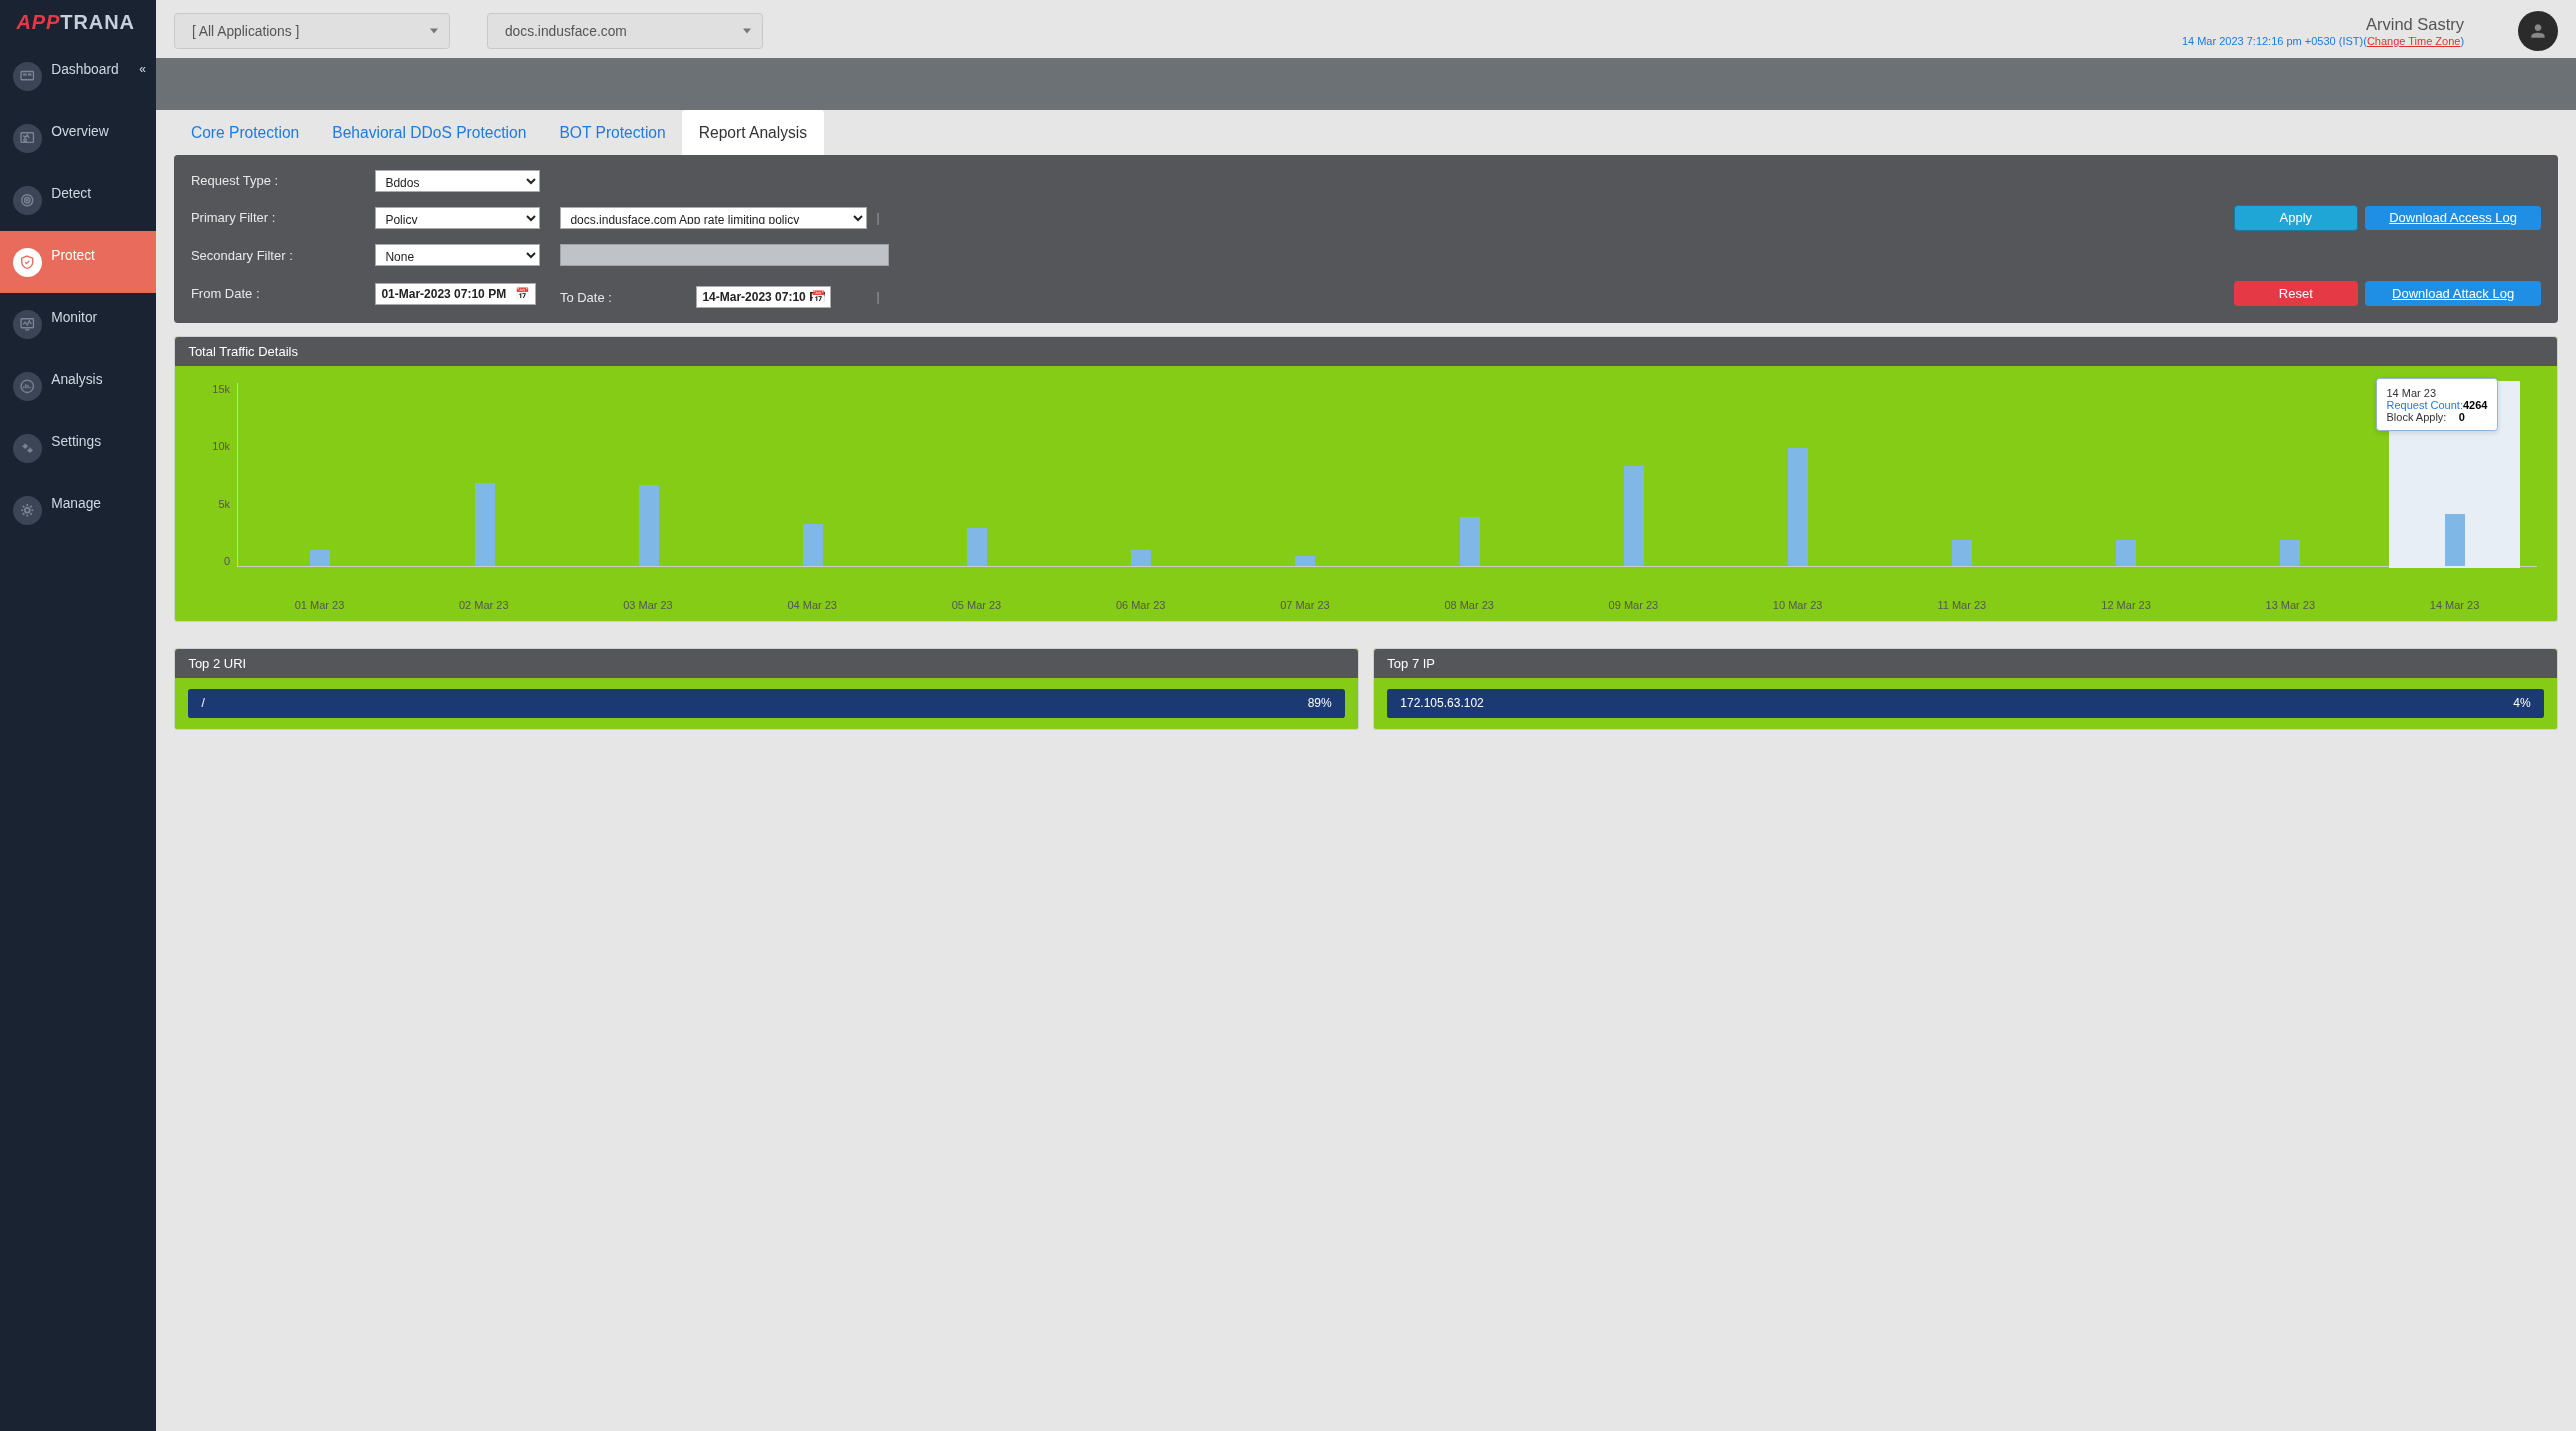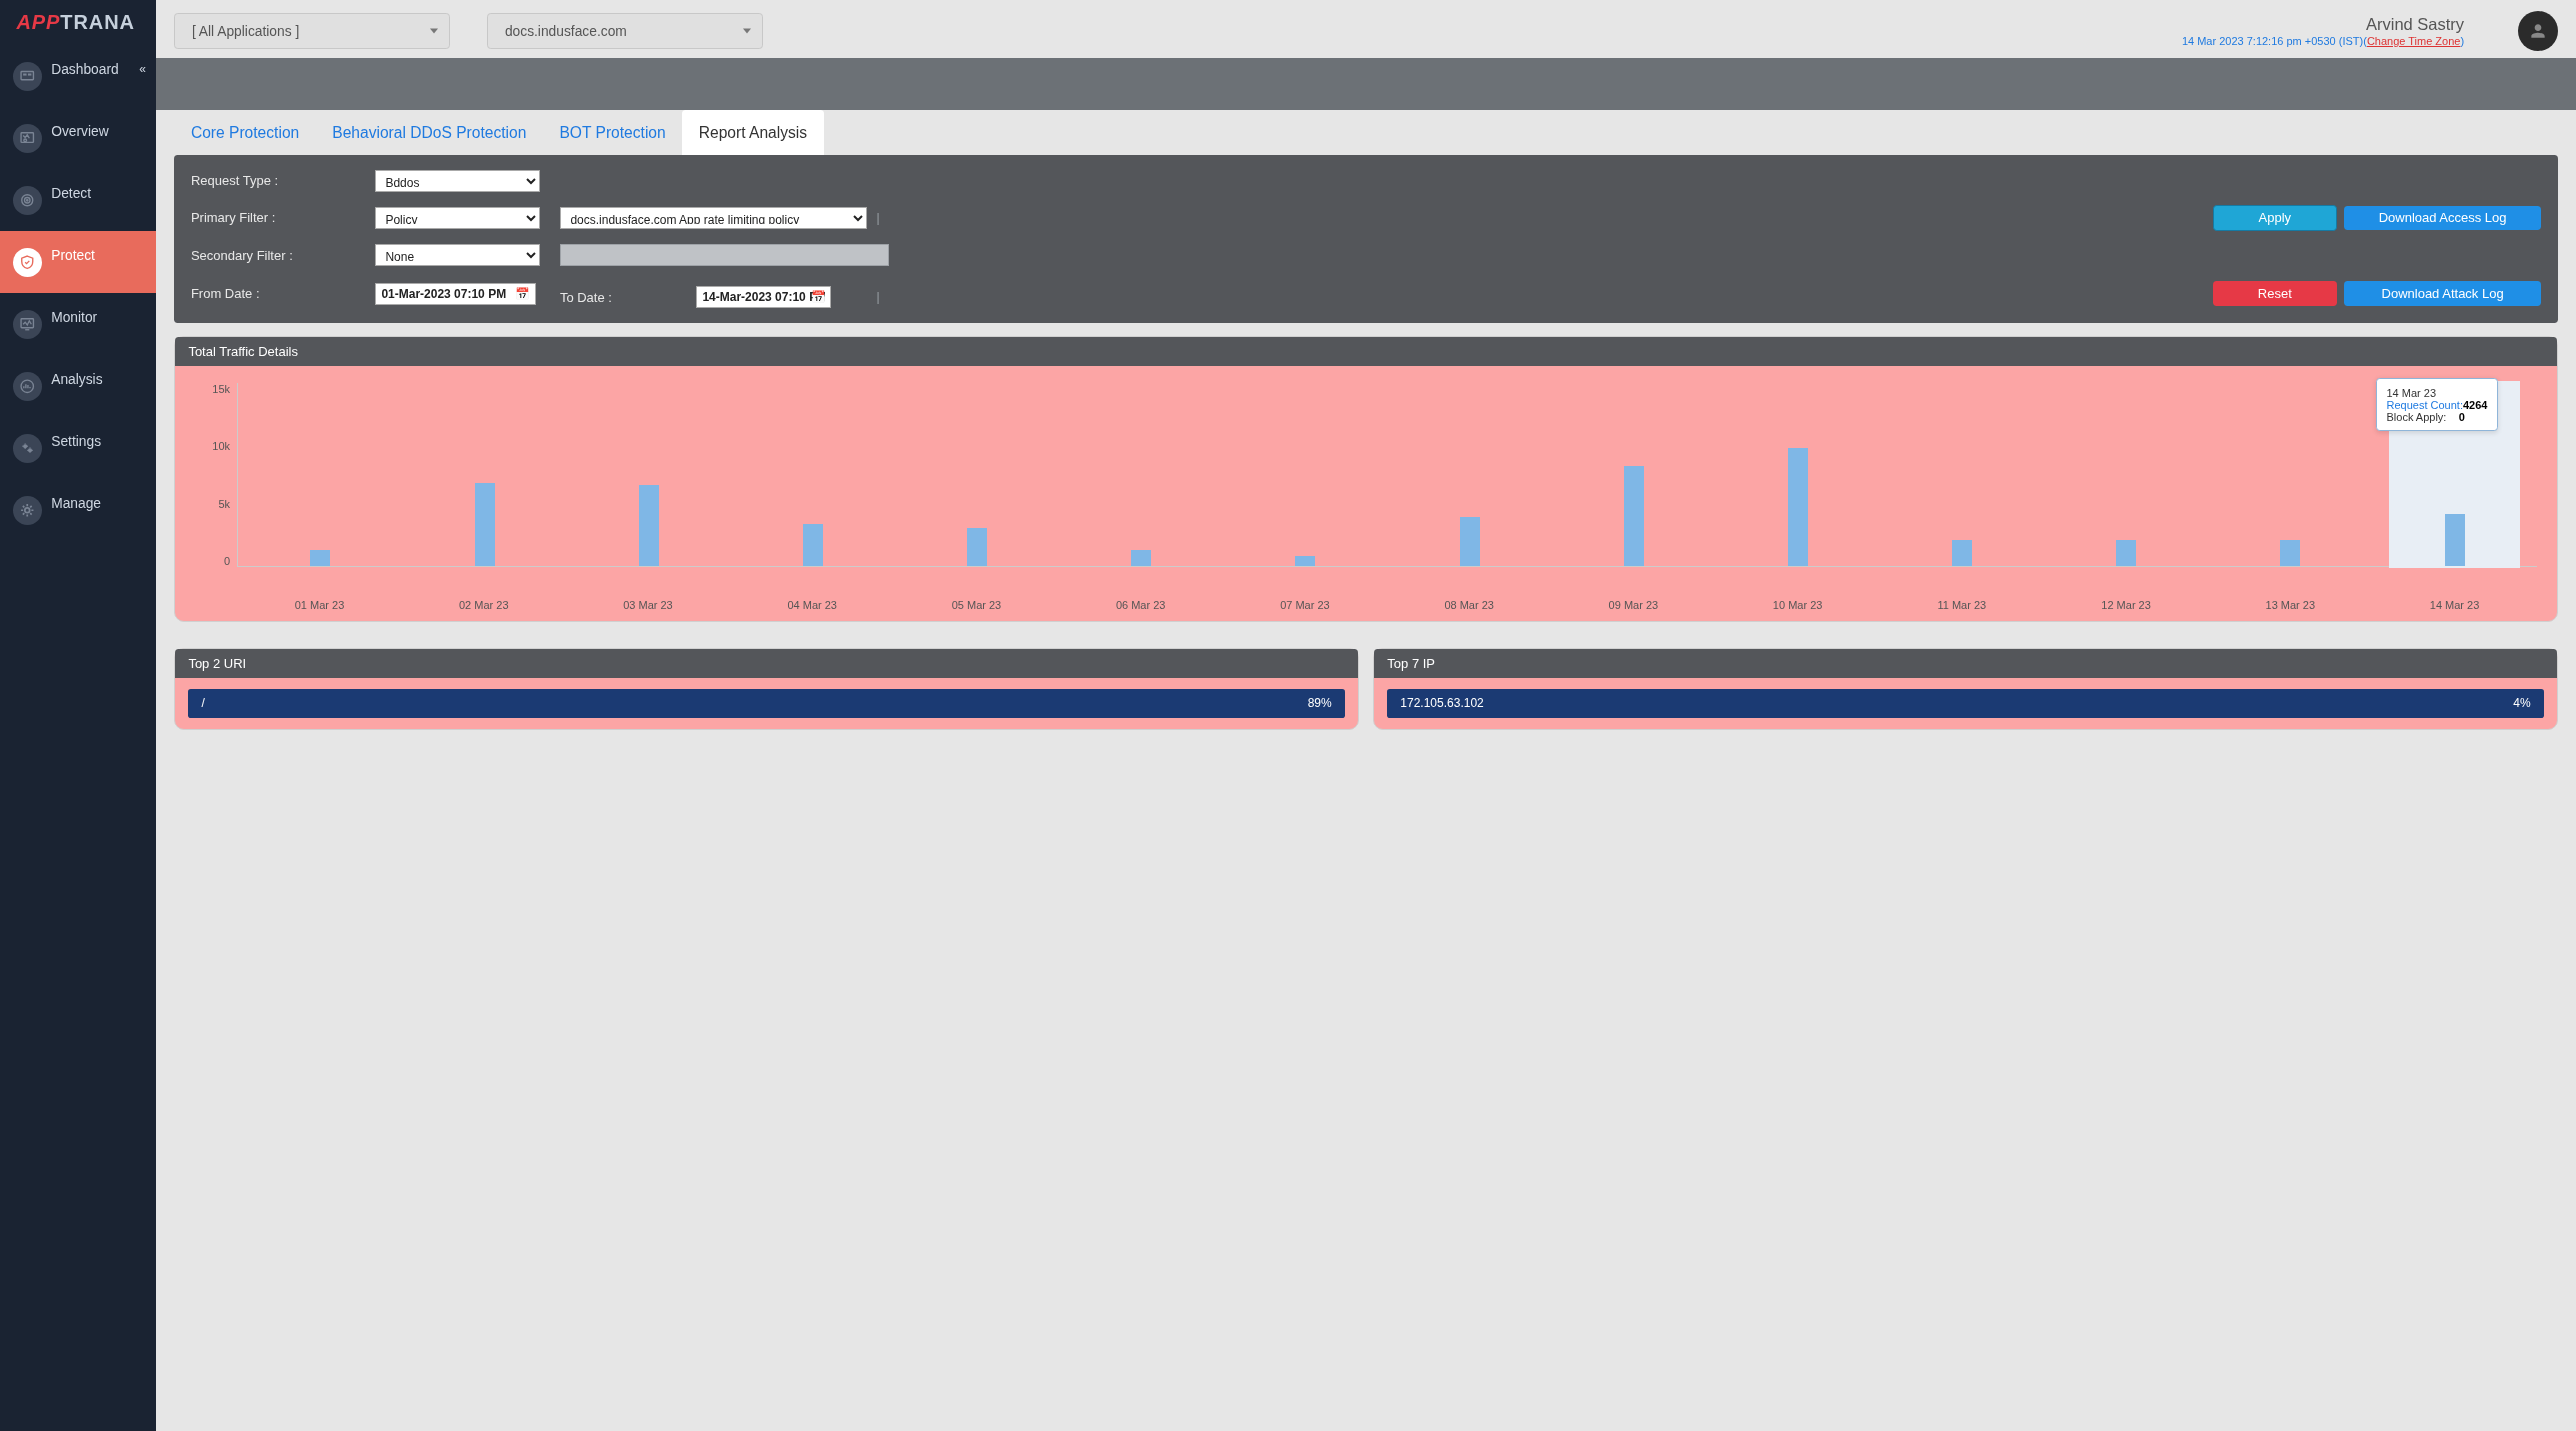--- a/index.html
+++ b/index.html
@@ -50,31 +50,31 @@
 .content { padding: 0 18.4px 18.4px; }
 
 
 .filter-panel { background: #54565a; border-radius: 3.7px; padding: 14.7px 16.5px; color: #fff; display: grid; grid-template-columns: 184px 165px 349px 1fr; row-gap: 13px; align-items: center; }
 .filter-label { font-size: 13px; color: #e8e8e8; }
 .filter-panel select, .filter-panel input[type="text"] { width: 100%; padding: 3.7px 5.5px; border: 0.9px solid #aaa; border-radius: 0; font-size: 12px; background: #fff; color: #222; height: 22px; }
 .filter-panel .wide-select { grid-column: 3; margin-left: 20px; }
 .filter-panel .divider-pipe { color: #9aa0a6; padding: 0 9.2px; }
 .btn { border: none; border-radius: 3.7px; padding: 4.6px 0; font-size: 13px; cursor: pointer; color: #fff; width: 124px; }
 .btn-apply { background: #1fa6d6; border: 0.9px solid #157aa3; }
-.btn-download { background: #1f8fe6; width: 197px; }
+.btn-download { background: #1f8fe6; width: 176px; text-decoration: underline; }
 .btn-reset { background: #e63946; width: 124px; }
 .btn-row { display: flex; gap: 7.3px; justify-content: flex-end; align-items: center; }
 .filter-actions { grid-column: 4; justify-self: end; }
 
 .date-input-wrap { position: relative; display: inline-block; width: 161px; }
 .date-input-wrap input { padding-right: 24px; font-weight: 600; }
 .date-input-wrap .cal-icon { position: absolute; right: 5.5px; top: 50%; transform: translateY(-50%); pointer-events: none; font-size: 12px; color: #333; }
 
 
-.card { background: #fca5a5; border-radius: 10px; margin-top: 13px; border: 0.9px solid #d0d0d0; }
+.card { background: #84cc16; border-radius: 3px; margin-top: 13px; border: 0.9px solid #d0d0d0; }
 .card-header { background: #54565a; color: #fff; padding: 7.3px 13px; font-size: 13px; border-radius: 3.7px 3.7px 0 0; }
 .chart-body { padding: 16.5px 20px 9.2px; position: relative; }
 
 .chart { position: relative; height: 211px; display: flex; }
 .y-axis { width: 42px; display: flex; flex-direction: column; justify-content: space-between; align-items: flex-end; padding-right: 7.3px; height: 184px; font-size: 11px; color: #555; }
 .plot { flex: 1; position: relative; height: 184px; border-left: 0.9px solid #ccc; border-bottom: 0.9px solid #ccc; }
 .bars-row { position: absolute; inset: 0; display: flex; align-items: flex-end; }
 .bar-slot { flex: 1; display: flex; justify-content: center; align-items: flex-end; height: 100%; position: relative; }
 .bar { width: 20px; background: #7fb7e6; }
 .bar-slot.highlight::before { content: ""; position: absolute; top: -1.8px; bottom: -1.8px; left: 10%; right: 10%; background: #e8eef5; z-index: 0; }

